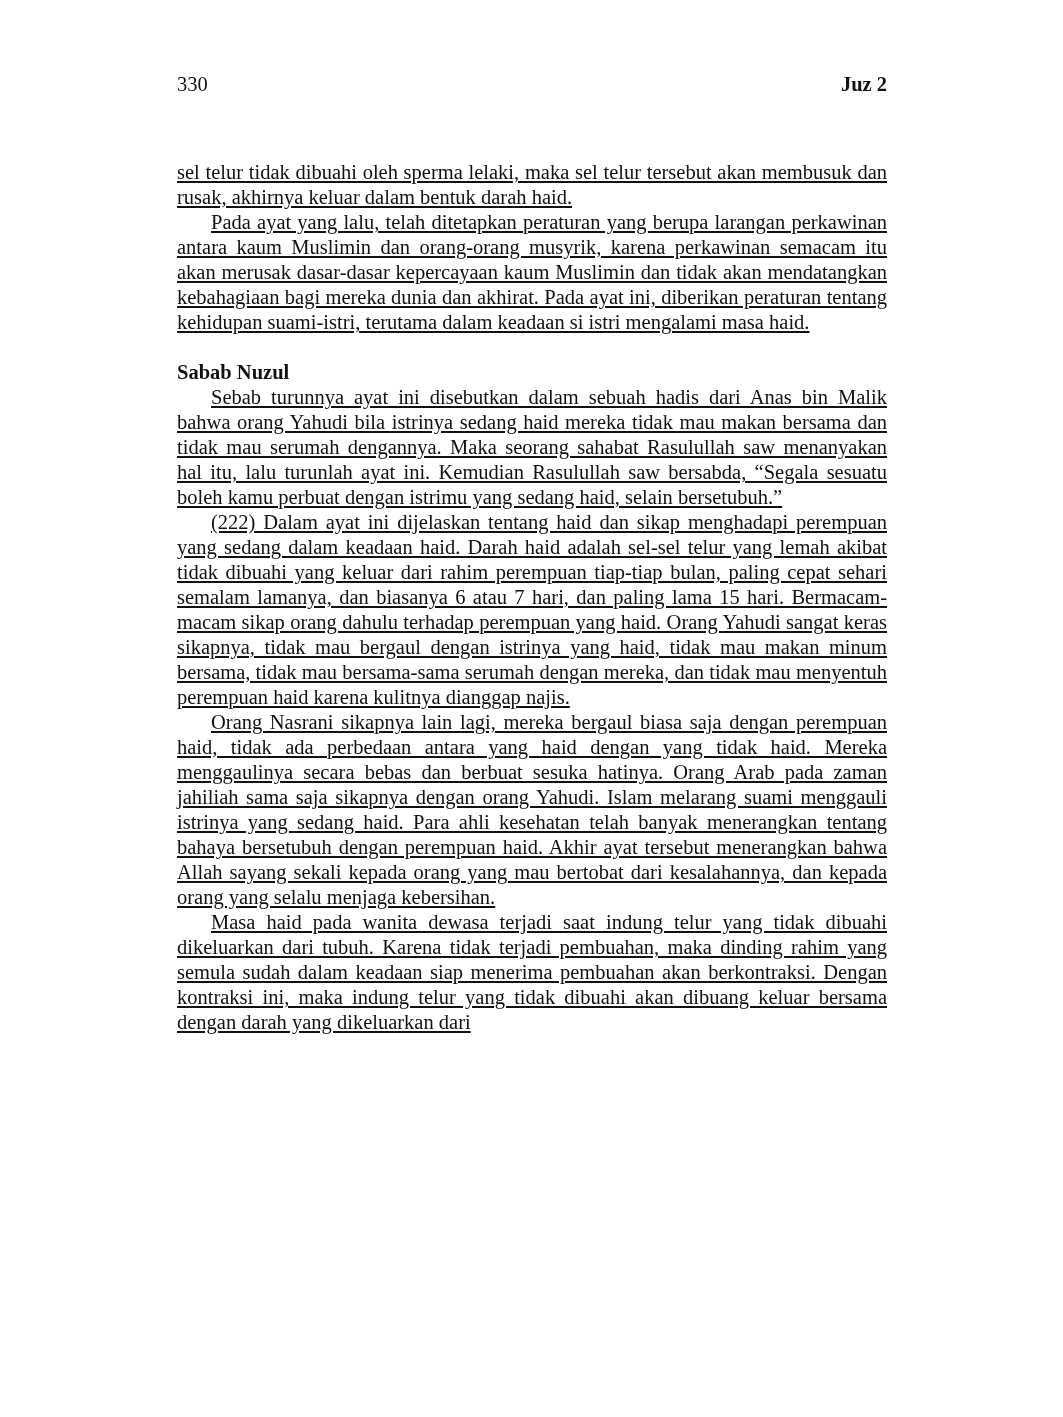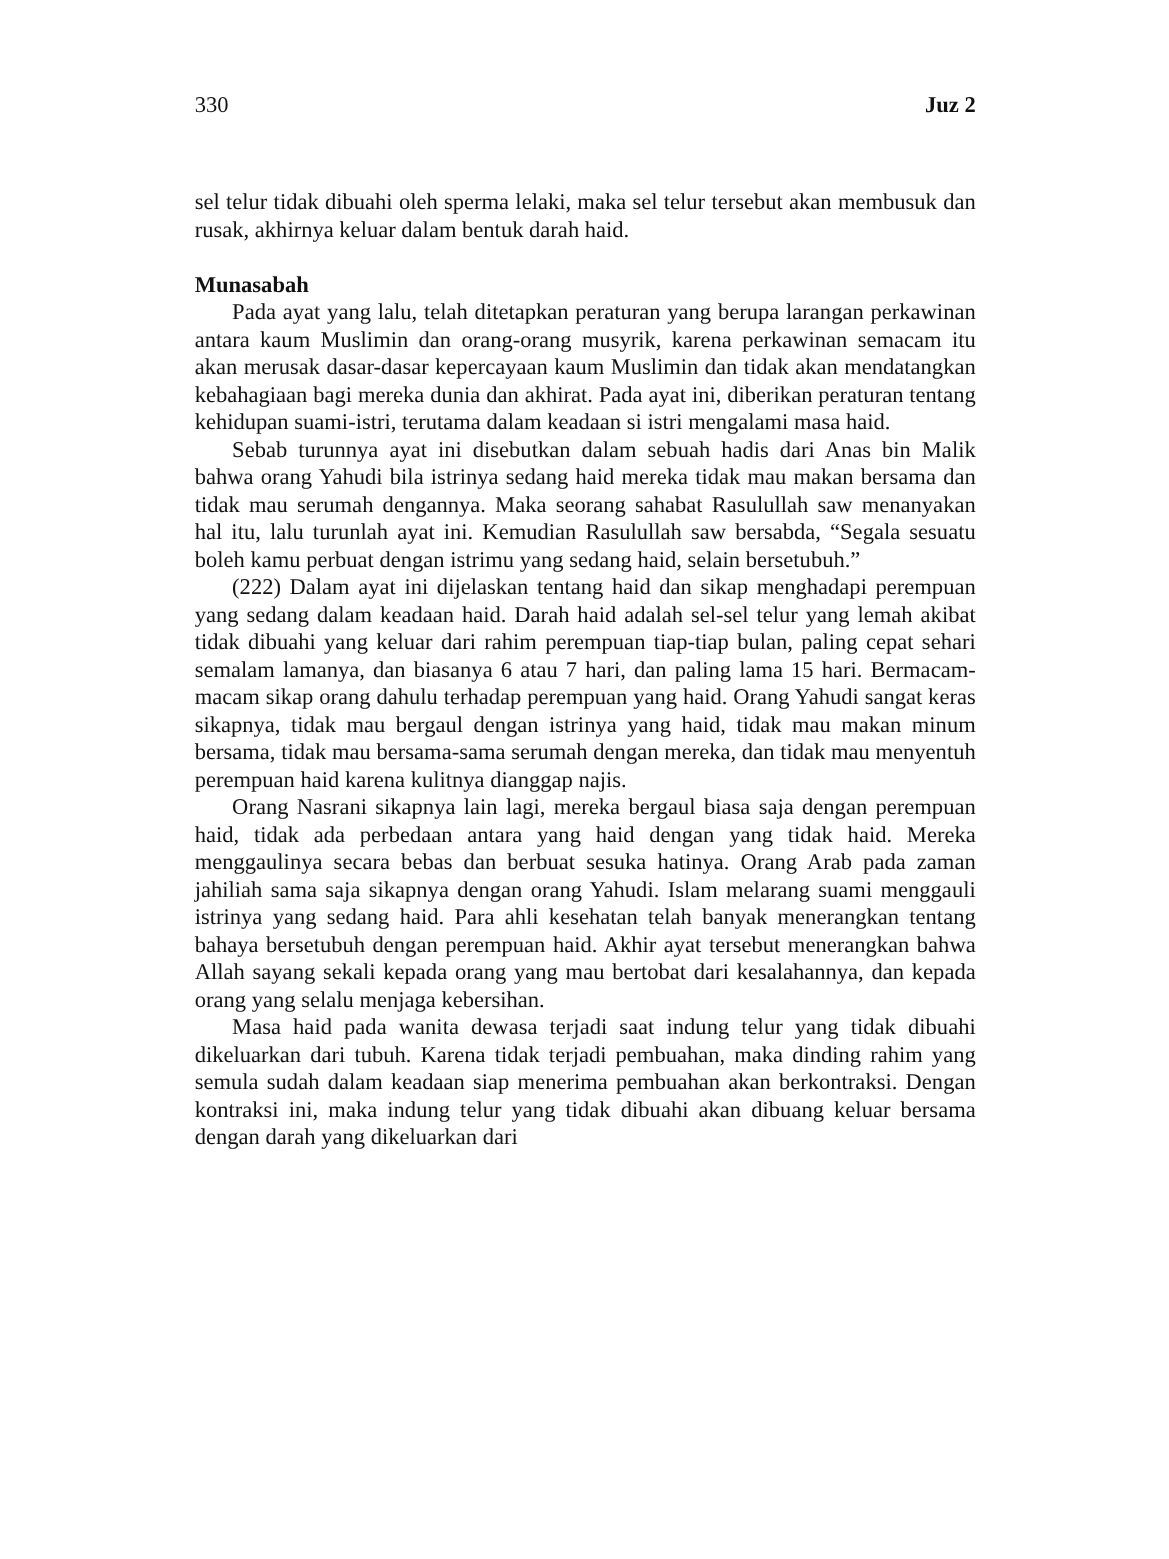--- a/index.html
+++ b/index.html
@@ -17,30 +17,31 @@
     font-family: "Liberation Serif", "DejaVu Serif", serif;
     font-size: 20.5px;
     line-height: 25px;
     box-sizing: border-box;
     padding: 72px 176px 0 177px;
     overflow: hidden;
   }
   .page-header {
     display: flex;
     align-items: center;
-    margin: 12px 0 63px 0;
+    margin: 0 0 63px 0;
   }
   .page-header .hdr-left  { flex: 1; text-align: left; }
   .page-header .hdr-center{ flex: 2; text-align: center; }
   .page-header .hdr-right { flex: 1; text-align: right; font-weight: bold; }
 
   .body-text p.para {
     margin: 0;
     text-align: justify;
     text-indent: 34px;
+    text-decoration: underline;
   }
   .body-text p.para.no-indent {
     text-indent: 0;
   }
   .body-text h2.heading {
     margin: 25px 0 0 0;
     font-size: 20.5px;
     line-height: 25px;
     font-weight: bold;
     text-align: left;
@@ -53,24 +54,24 @@
 
   <div class="page-header">
     <span class="hdr-left">330</span>
     <span class="hdr-right">Juz 2</span>
   </div>
 
   <div class="body-text">
 
     <p class="para no-indent">sel telur tidak dibuahi oleh sperma lelaki, maka sel telur tersebut akan membusuk dan rusak, akhirnya keluar dalam bentuk darah haid.</p>
 
-    <h2 class="heading">Munasabah</h2>
 
     <p class="para">Pada ayat yang lalu, telah ditetapkan peraturan yang berupa larangan perkawinan antara kaum Muslimin dan orang-orang musyrik, karena perkawinan semacam itu akan merusak dasar-dasar kepercayaan kaum Muslimin dan tidak akan mendatangkan kebahagiaan bagi mereka dunia dan akhirat. Pada ayat ini, diberikan peraturan tentang kehidupan suami-istri, terutama dalam keadaan si istri mengalami masa haid.</p>
 
+    <h2 class="heading">Sabab Nuzul</h2>
 
     <p class="para">Sebab turunnya ayat ini disebutkan dalam sebuah hadis dari Anas bin Malik bahwa orang Yahudi bila istrinya sedang haid mereka tidak mau makan bersama dan tidak mau serumah dengannya. Maka seorang sahabat Rasulullah saw menanyakan hal itu, lalu turunlah ayat ini. Kemudian Rasulullah saw bersabda, “Segala sesuatu boleh kamu perbuat dengan istrimu yang sedang haid, selain bersetubuh.”</p>
 
 
     <p class="para">(222) Dalam ayat ini dijelaskan tentang haid dan sikap menghadapi perempuan yang sedang dalam keadaan haid. Darah haid adalah sel-sel telur yang lemah akibat tidak dibuahi yang keluar dari rahim perempuan tiap-tiap bulan, paling cepat sehari semalam lamanya, dan biasanya 6 atau 7 hari, dan paling lama 15 hari. Bermacam-macam sikap orang dahulu terhadap perempuan yang haid. Orang Yahudi sangat keras sikapnya, tidak mau bergaul dengan istrinya yang haid, tidak mau makan minum bersama, tidak mau bersama-sama serumah dengan mereka, dan tidak mau menyentuh perempuan haid karena kulitnya dianggap najis.</p>
 
     <p class="para">Orang Nasrani sikapnya lain lagi, mereka bergaul biasa saja dengan perempuan haid, tidak ada perbedaan antara yang haid dengan yang tidak haid. Mereka menggaulinya secara bebas dan berbuat sesuka hatinya. Orang Arab pada zaman jahiliah sama saja sikapnya dengan orang Yahudi. Islam melarang suami menggauli istrinya yang sedang haid. Para ahli kesehatan telah banyak menerangkan tentang bahaya bersetubuh dengan perempuan haid. Akhir ayat tersebut menerangkan bahwa Allah sayang sekali kepada orang yang mau bertobat dari kesalahannya, dan kepada orang yang selalu menjaga kebersihan.</p>
 
     <p class="para">Masa haid pada wanita dewasa terjadi saat indung telur yang tidak dibuahi dikeluarkan dari tubuh. Karena tidak terjadi pembuahan, maka dinding rahim yang semula sudah dalam keadaan siap menerima pembuahan akan berkontraksi. Dengan kontraksi ini, maka indung telur yang tidak dibuahi akan dibuang keluar bersama dengan darah yang dikeluarkan dari</p>
 

